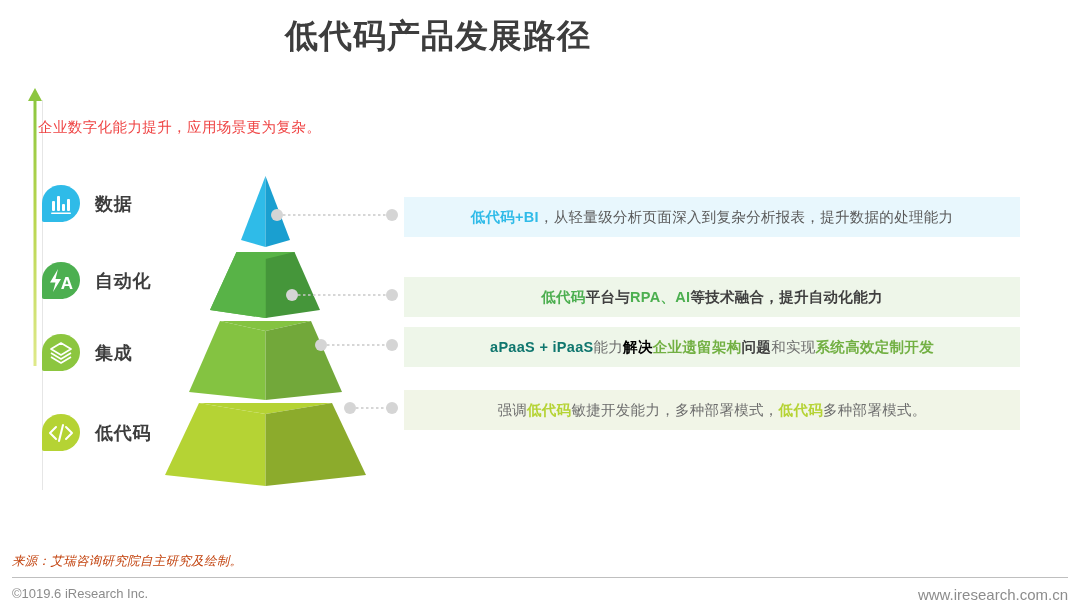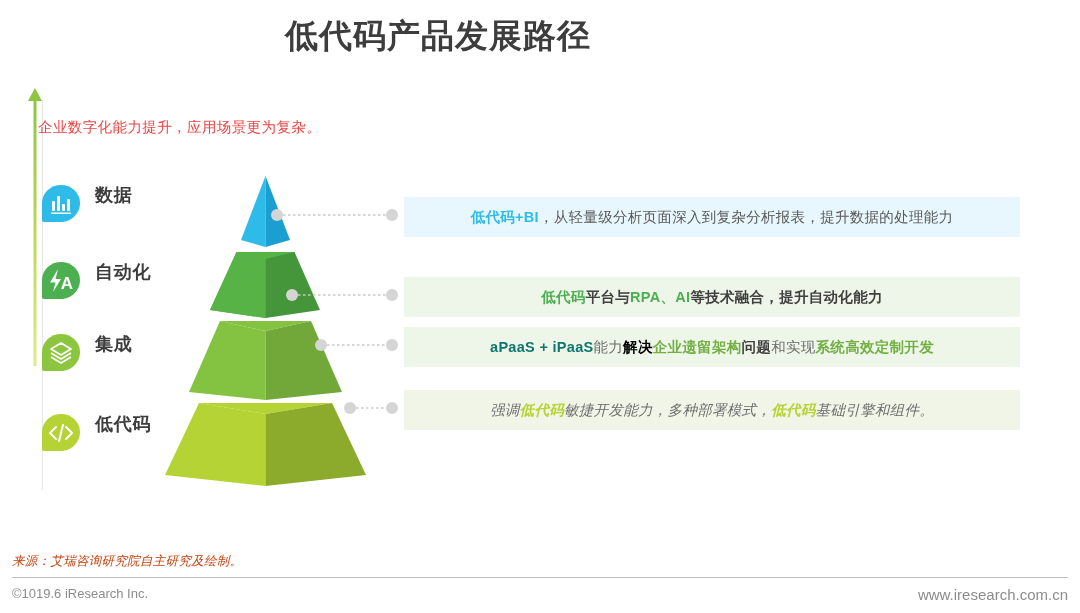--- a/index.html
+++ b/index.html
@@ -60,21 +60,21 @@
     color: #ef4444;
     letter-spacing: 0.4px;
     white-space: nowrap;
   }
 
   
   .legend-item {
     position: absolute;
     left: 40px;
     display: flex;
-    align-items: flex-start;
+    align-items: center;
     gap: 13px;
   }
   .legend-item[data-idx="0"] { top: 183px; }
   .legend-item[data-idx="1"] { top: 260px; }
   .legend-item[data-idx="2"] { top: 332px; }
   .legend-item[data-idx="3"] { top: 412px; }
 
   .badge {
     width: 42px;
     height: 42px;
@@ -120,21 +120,21 @@
     align-items: center;
     justify-content: center;
     padding: 0 2px;
     font-size: 14.5px;
     letter-spacing: 0.3px;
     white-space: nowrap;
   }
   .row-box[data-idx="0"] { top: 197px; background: #e8f7fd; }
   .row-box[data-idx="1"] { top: 277px; background: #eef6e9; }
   .row-box[data-idx="2"] { top: 327px; background: #eef6e9; }
-  .row-box[data-idx="3"] { top: 390px; background: #f1f5e7; font-style: italic; }
+  .row-box[data-idx="3"] { top: 390px; background: #f1f5e7; }
 
   .seg { white-space: nowrap; }
   .seg.b { font-weight: bold; }
 
   
   .source {
     position: absolute;
     left: 12px;
     top: 553px;
     font-size: 12.5px;
@@ -309,21 +309,21 @@
       <span class="seg b" style="color: rgb(114, 176, 67);">企业遗留架构</span>
       <span class="seg b" style="color: rgb(64, 64, 64);">问题</span>
       <span class="seg" style="color: rgb(109, 109, 109);">和实现</span>
       <span class="seg b" style="color: rgb(114, 176, 67);">系统高效定制开发</span>
     </div>
   <div class="row-box" data-idx="3">
       <span class="seg" style="color: rgb(109, 109, 109);">强调</span>
       <span class="seg b" style="color: rgb(181, 211, 52);">低代码</span>
       <span class="seg" style="color: rgb(109, 109, 109);">敏捷开发能力，多种部署模式，</span>
       <span class="seg b" style="color: rgb(181, 211, 52);">低代码</span>
-      <span class="seg" style="color: rgb(109, 109, 109);">基础引擎和组件。</span>
+      <span class="seg" style="color: rgb(109, 109, 109);">多种部署模式。</span>
     </div>
 
   <div class="source">来源：艾瑞咨询研究院自主研究及绘制。</div>
   <div class="footrule"></div>
   <div class="copyright">©1019.6 iResearch Inc.</div>
   <div class="weburl">www.iresearch.com.cn</div>
 
 </div>
 
 </body></html>

